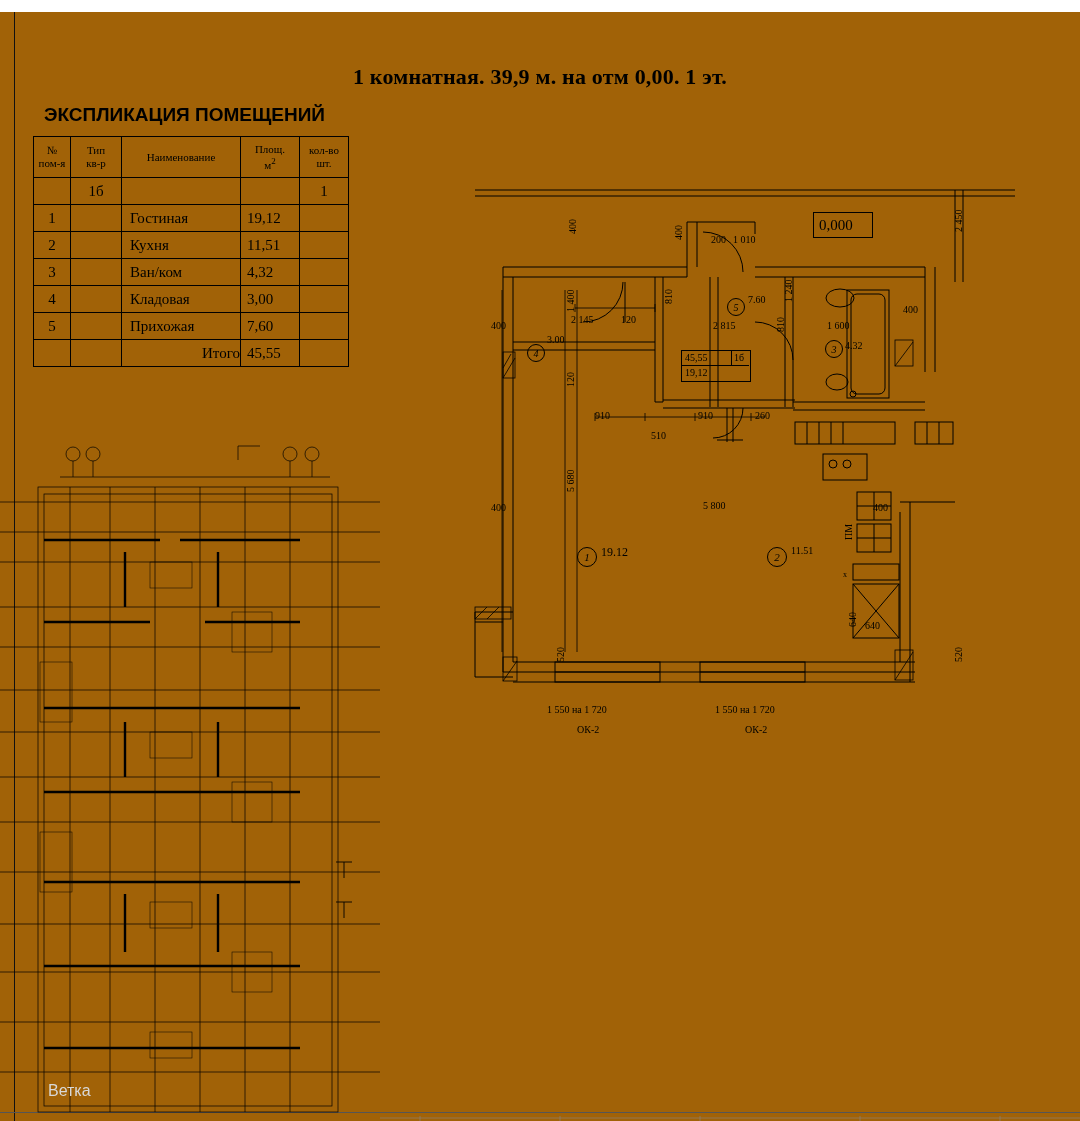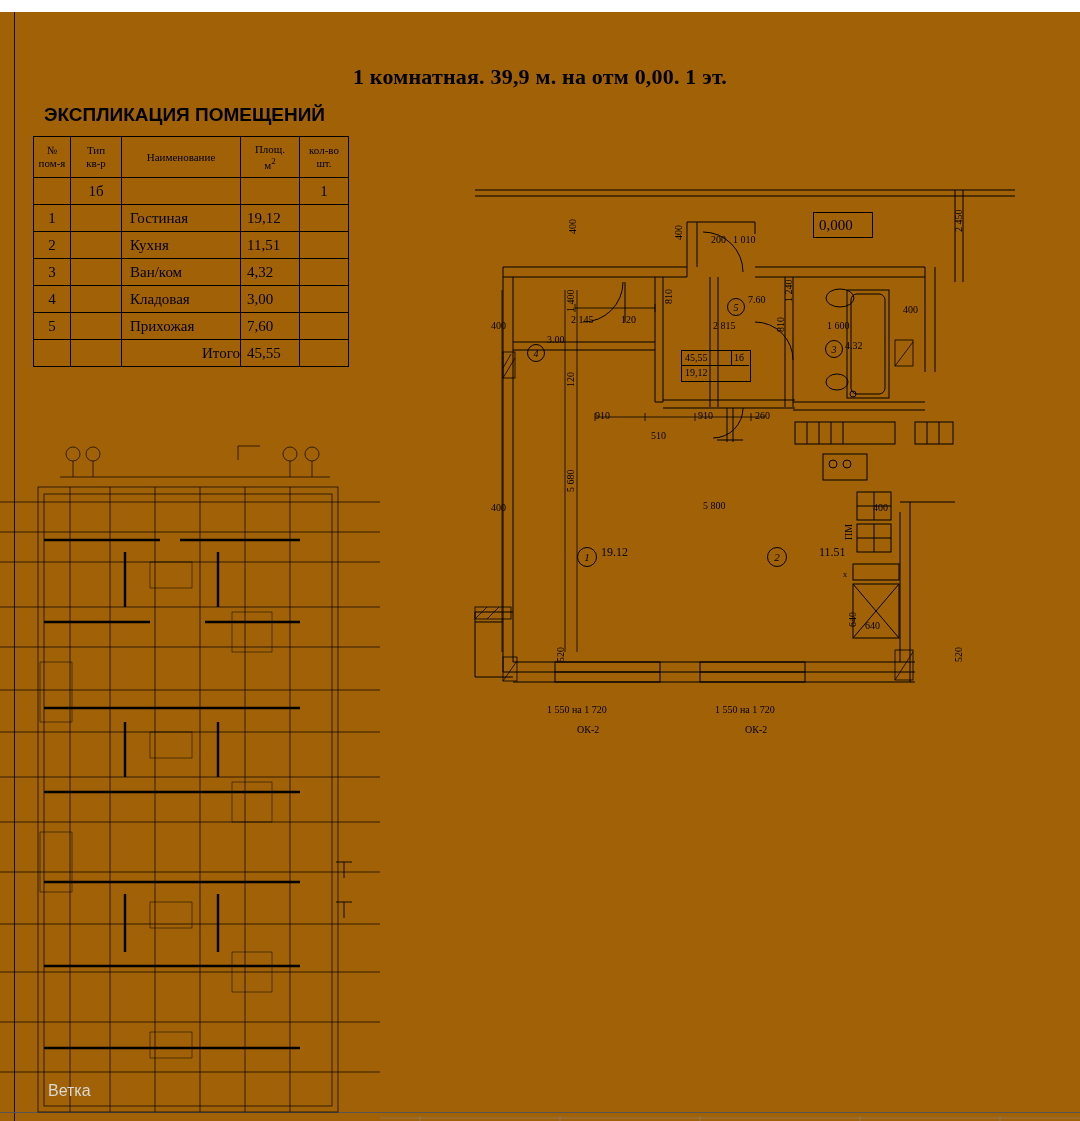--- a/index.html
+++ b/index.html
@@ -275,21 +275,21 @@
     <div class="t s10" style="left:230px;top:195px;">19,12</div>
 
     <div class="circ c18" style="left:122px;top:375px;">
         <span>1</span>
       </div>
     <div class="t s12" style="left:146px;top:373px;font-size:12px;">19.12</div>
 
     <div class="circ c18" style="left:312px;top:375px;">
         <span>2</span>
       </div>
-    <div class="t s12" style="left:336px;top:373px;font-size:12px;margin-left:28px;">11.51</div>
+    <div class="t s12" style="left:336px;top:373px;font-size:10px;">11.51</div>
 
     <div class="circ c16" style="left:370px;top:168px;">
         <span>3</span>
       </div>
     <div class="t s10" style="left:390px;top:168px;">4.32</div>
 
     <div class="circ c16" style="left:72px;top:172px;">
         <span>4</span>
       </div>
     <div class="t s10" style="left:92px;top:162px;">3.00</div>

